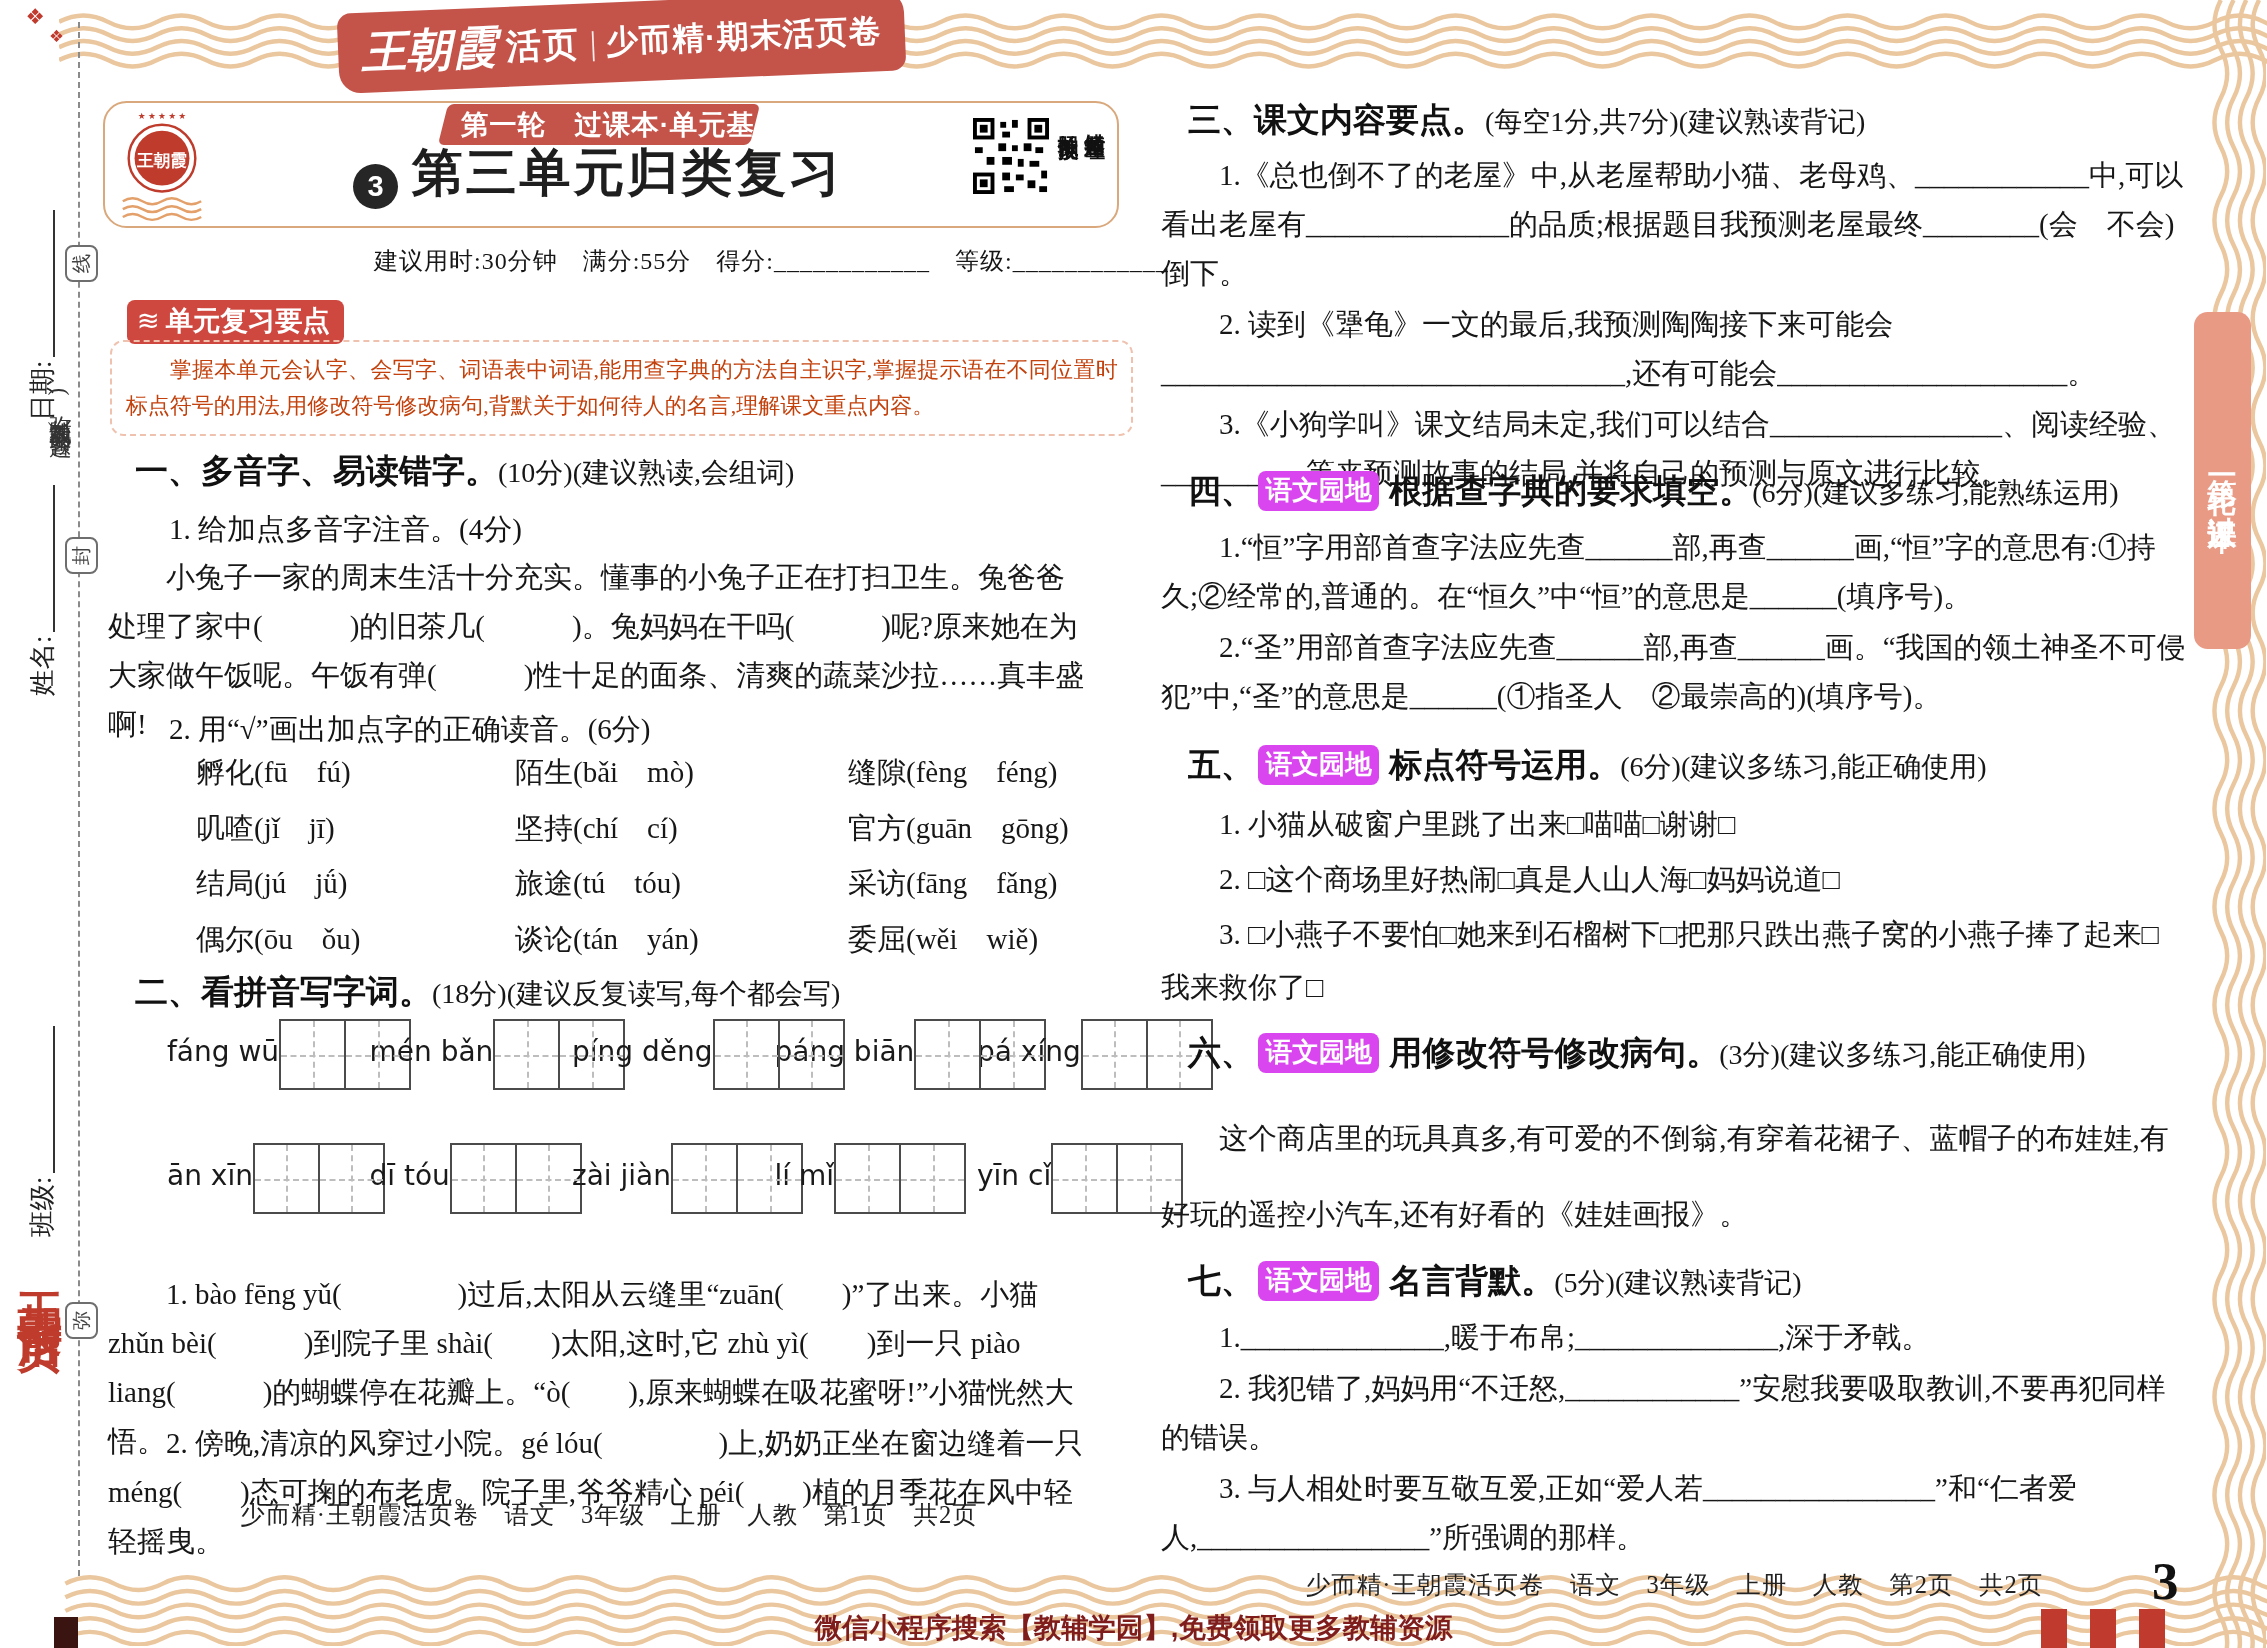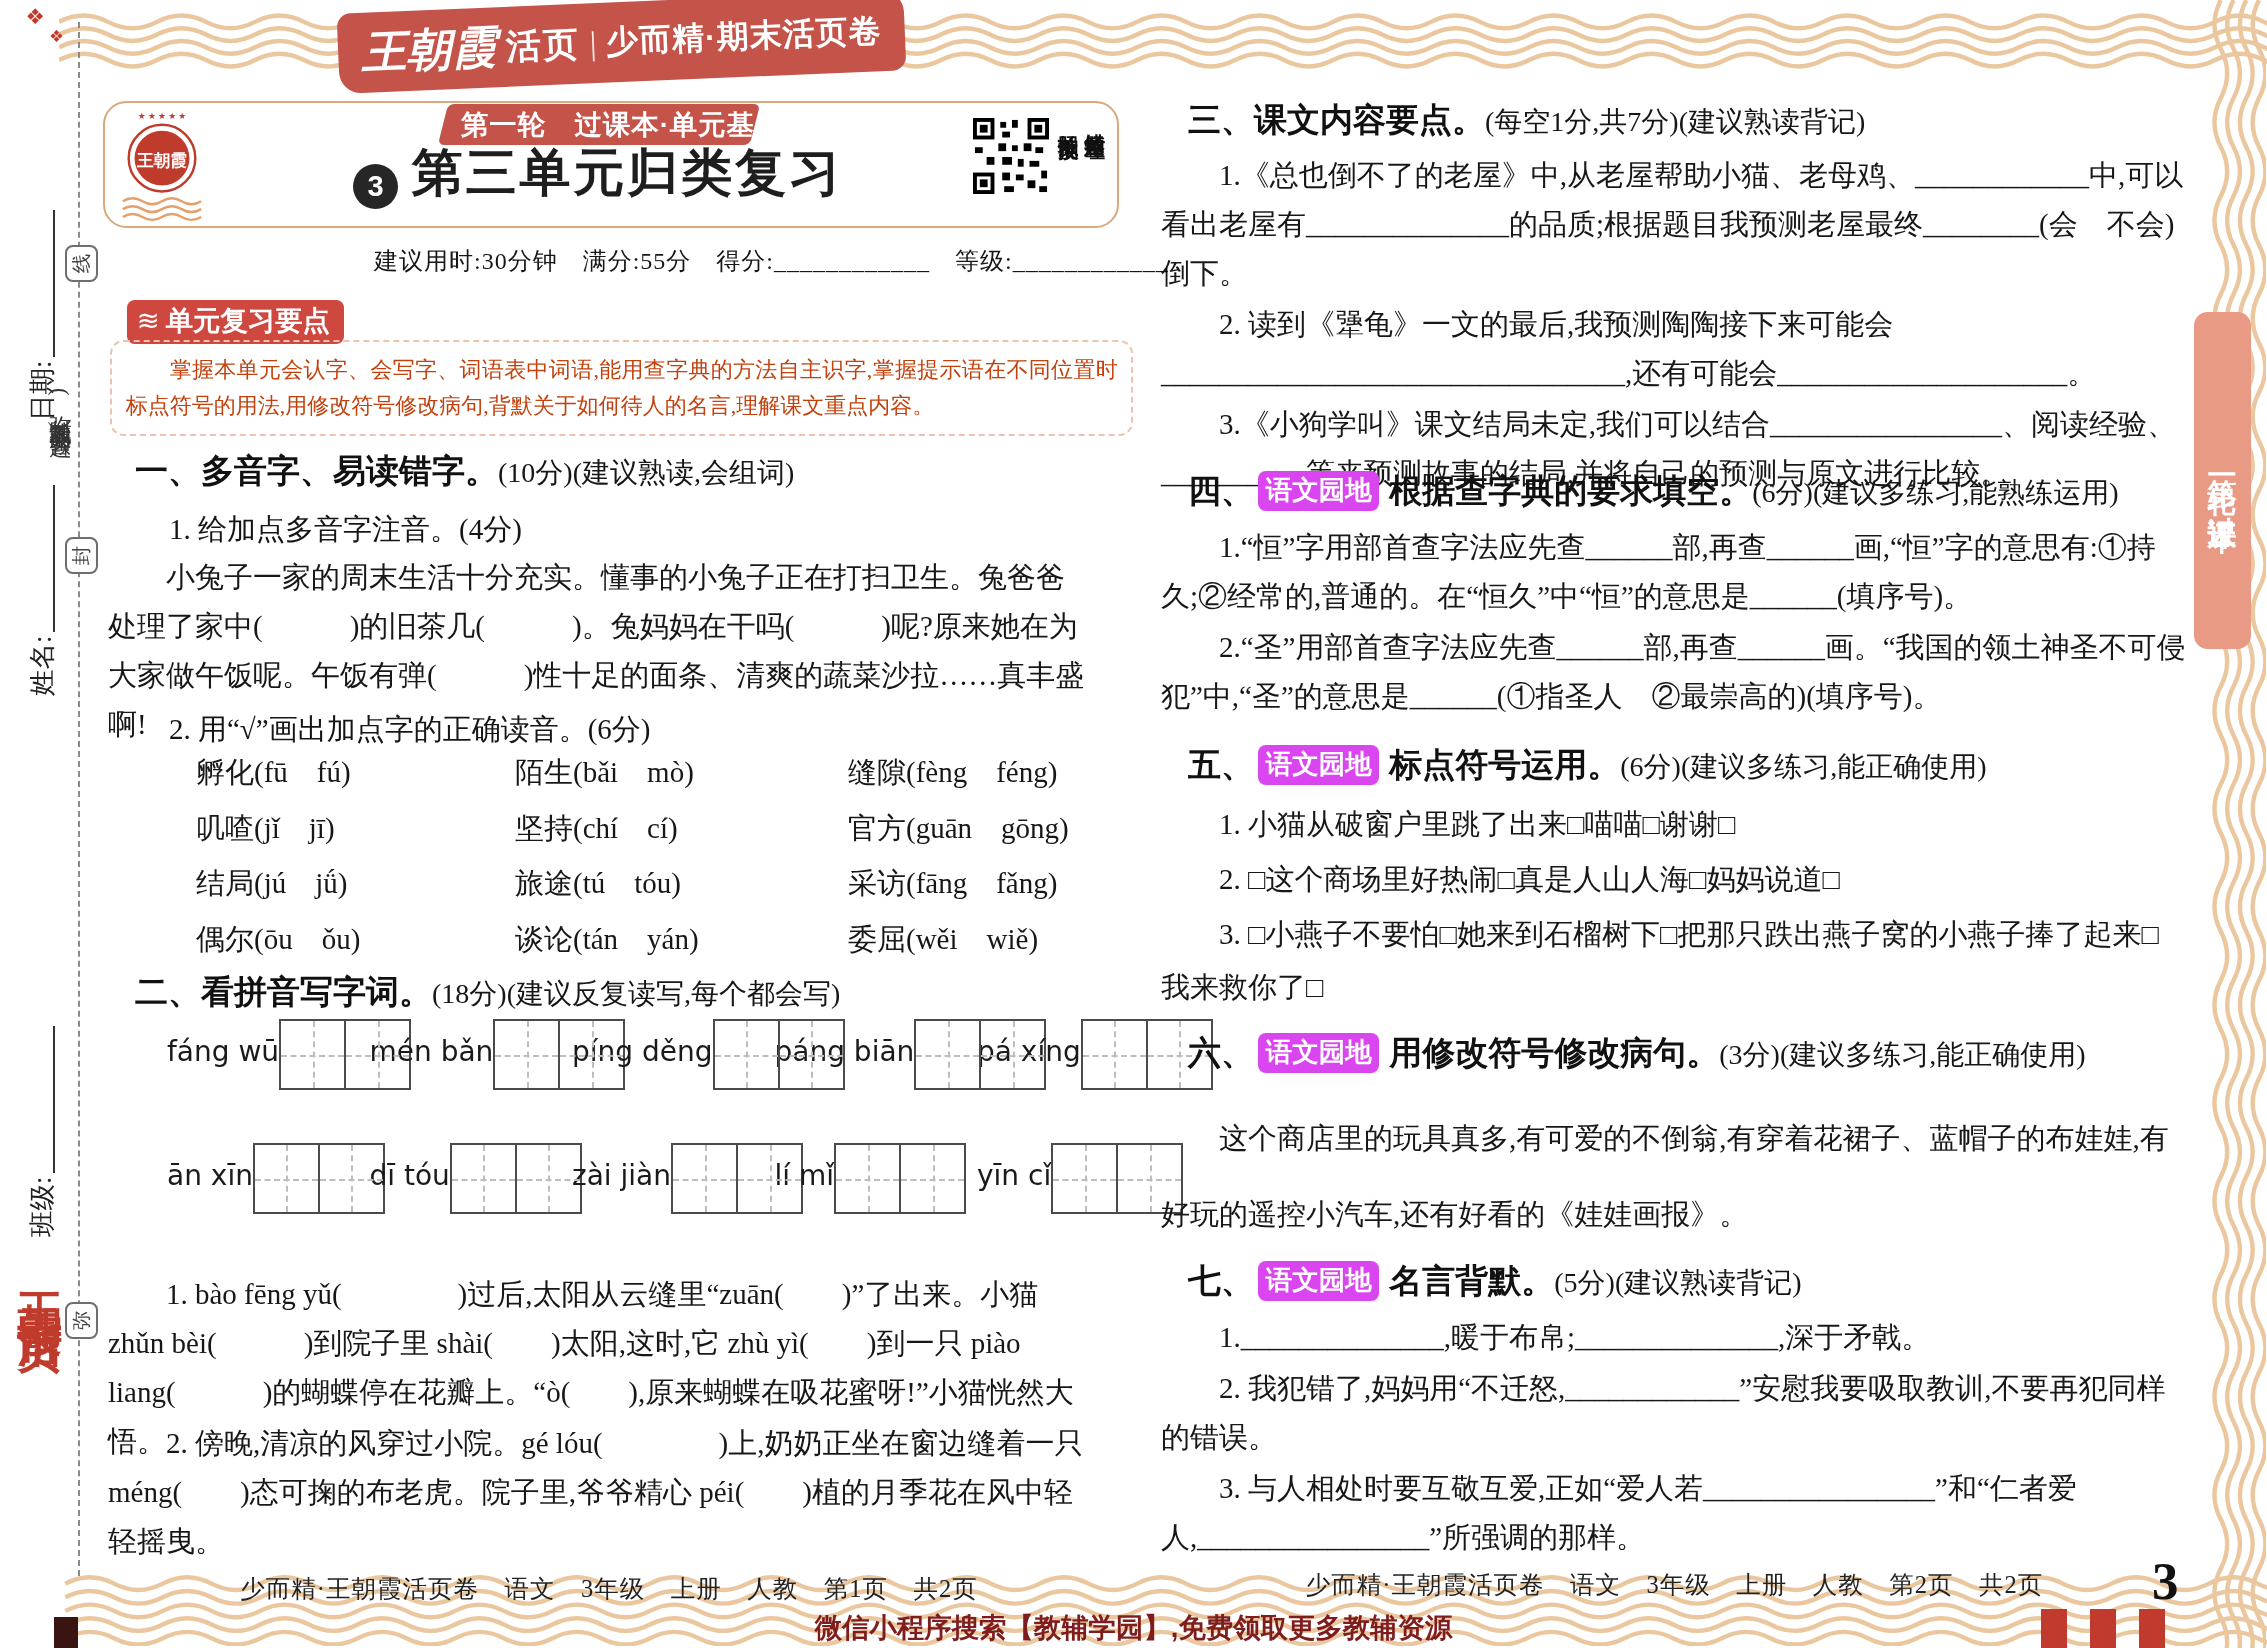--- a/index.html
+++ b/index.html
@@ -318,21 +318,21 @@
           <div class="tian"></div>
         </div>
       </div>
   </div>
   <div class="abs" style="left:108px;top:1270px;width:992px;">
     <p class="body indent">1. bào fēng yǔ(　　　　)过后,太阳从云缝里“zuān(　　)”了出来。小猫 zhǔn bèi(　　　)到院子里 shài(　　)太阳,这时,它 zhù yì(　　)到一只 piào liang(　　　)的蝴蝶停在花瓣上。“ò(　　),原来蝴蝶在吸花蜜呀!”小猫恍然大悟。</p>
   </div>
   <div class="abs" style="left:108px;top:1419px;width:992px;">
     <p class="body indent">2. 傍晚,清凉的风穿过小院。gé lóu(　　　　)上,奶奶正坐在窗边缝着一只 méng(　　)态可掬的布老虎。院子里,爷爷精心 péi(　　)植的月季花在风中轻轻摇曳。</p>
   </div>
-  <div class="footer" style="left:103px;top:1572px;width:1012px;">少而精·王朝霞活页卷　语文　3年级　上册　人教　第1页　共2页</div>
+  <div class="footer" style="left:103px;top:1498px;width:1012px;">少而精·王朝霞活页卷　语文　3年级　上册　人教　第1页　共2页</div>
 
   <div class="sec-head" style="left:1188px;top:98px;">
     <span class="hei sec-t">三、课文内容要点。</span><span class="sec-meta">(每空1分,共7分)(建议熟读背记)</span>
   </div>
   <div class="rblock" style="top:151px;">
     <p class="body indent">1.《总也倒不了的老屋》中,从老屋帮助小猫、老母鸡、____________中,可以看出老屋有______________的品质;根据题目我预测老屋最终________(会　不会)倒下。</p>
     <p class="body indent">2. 读到《犟龟》一文的最后,我预测陶陶接下来可能会________________________________,还有可能会____________________。</p>
     <p class="body indent">3.《小狗学叫》课文结局未定,我们可以结合________________、阅读经验、__________等来预测故事的结局,并将自己的预测与原文进行比较。</p>
   </div>
 

